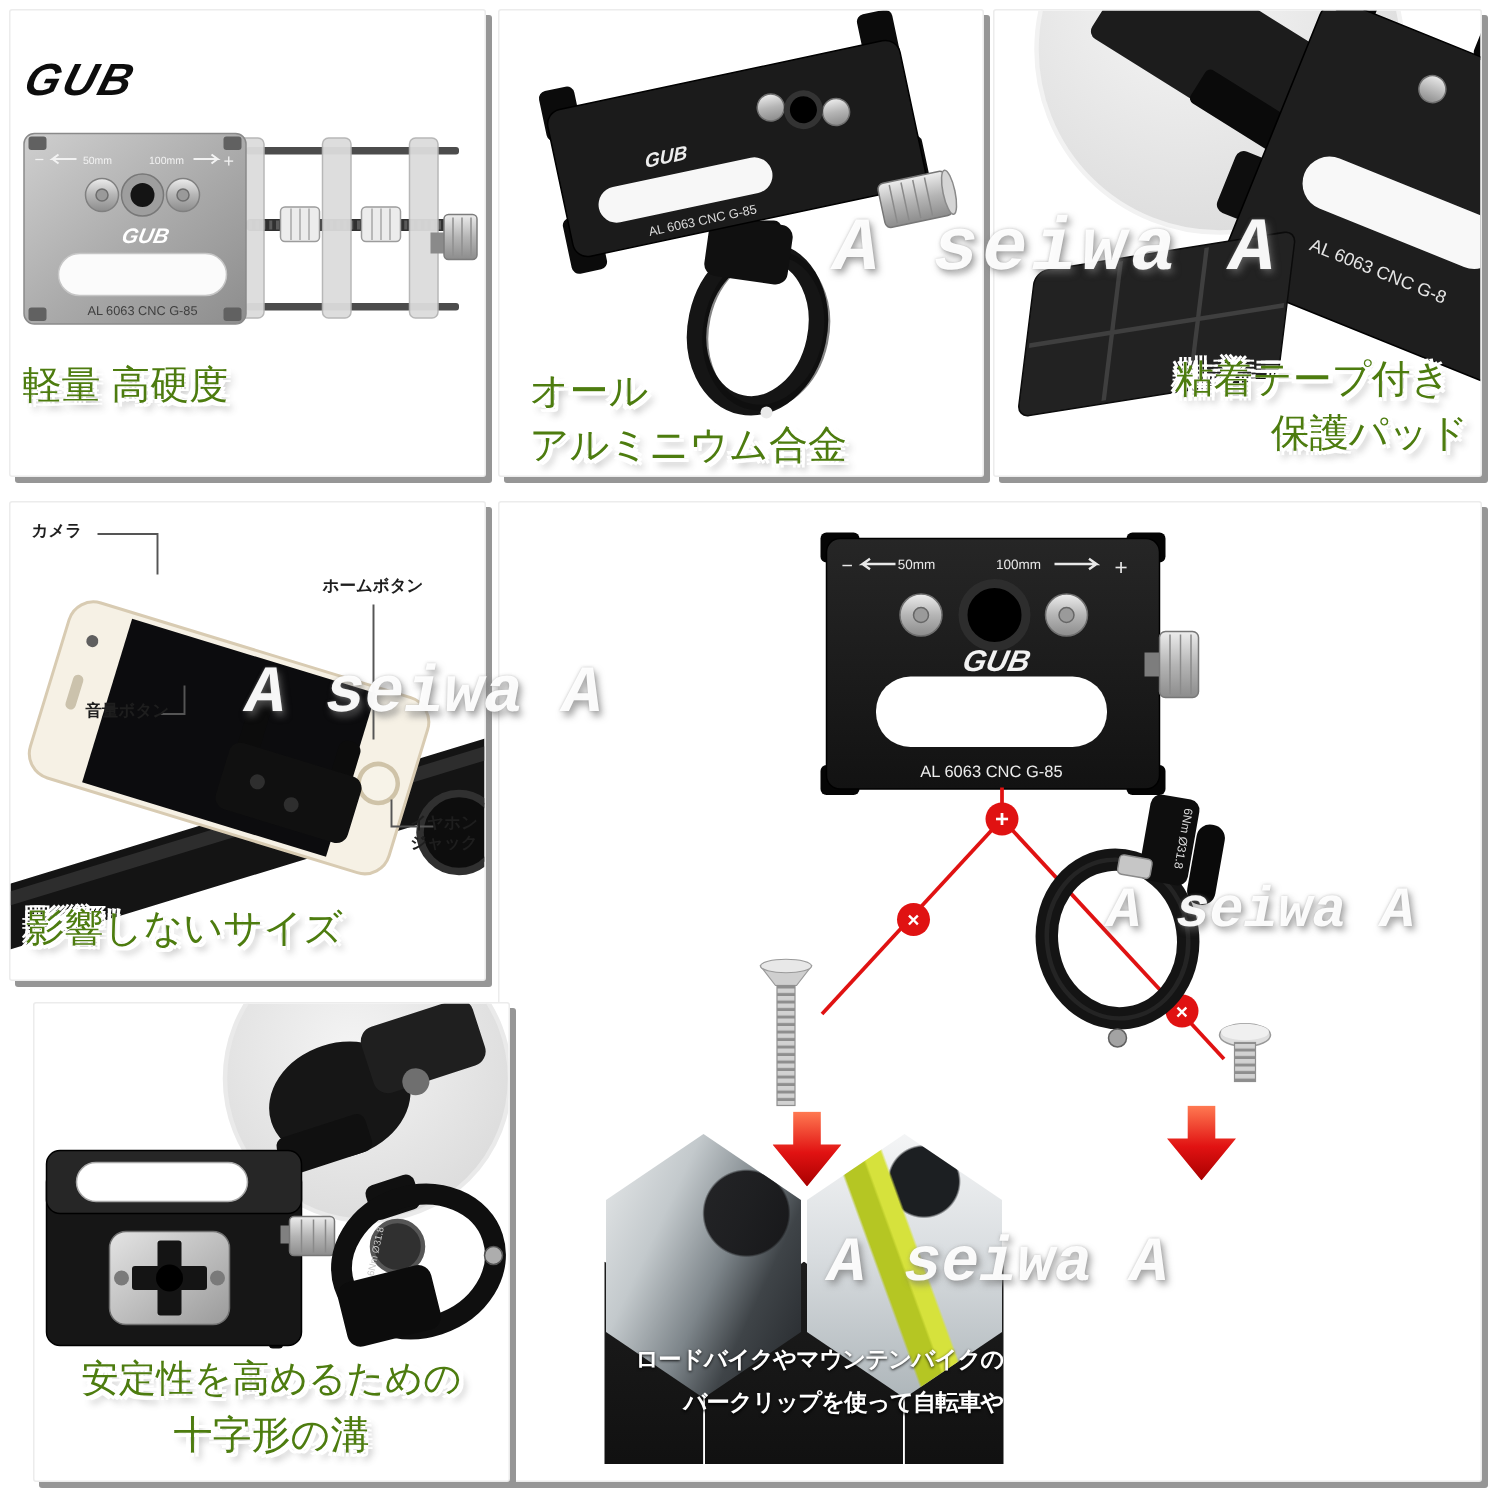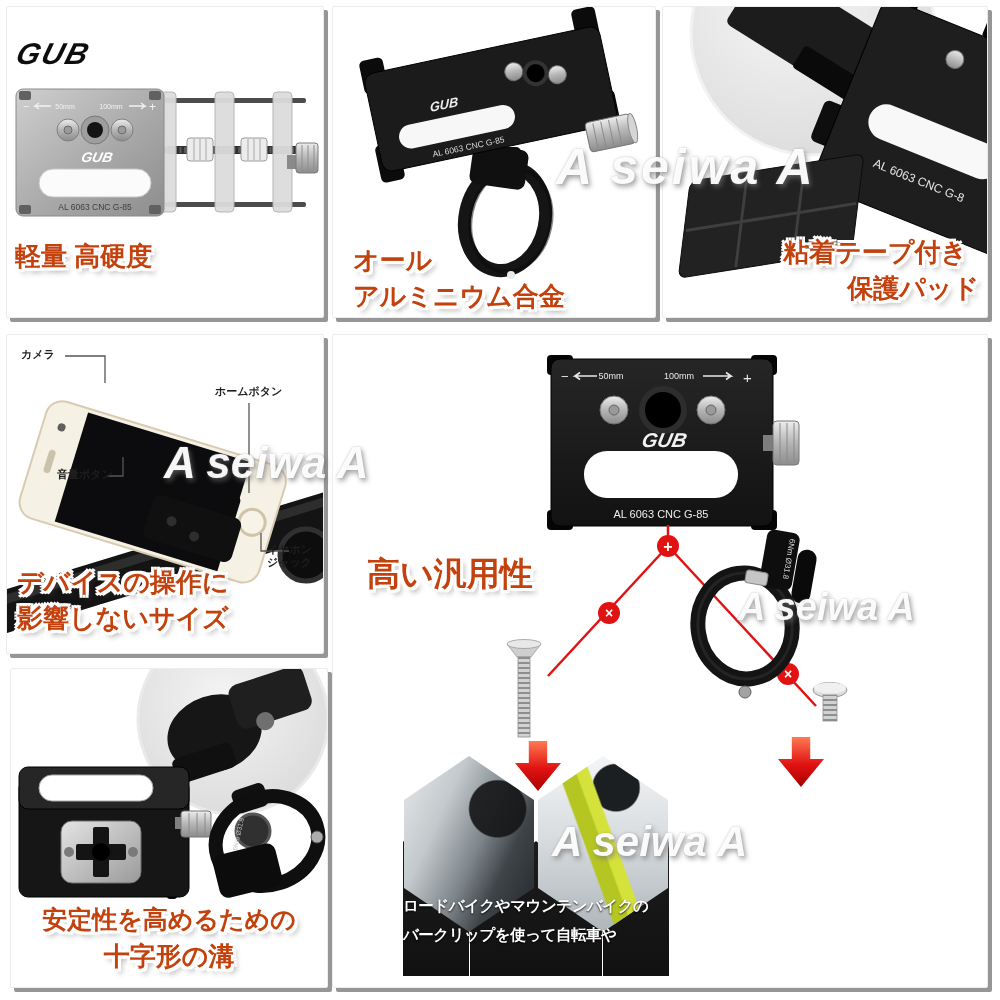--- a/index.html
+++ b/index.html
@@ -1,32 +1,32 @@
 <!DOCTYPE html>
 <html><head>
 <meta charset="utf-8">
 <style>
   html,body{margin:0;padding:0;background:#fff;font-family:"Liberation Sans",sans-serif;}
   #stage{position:relative;width:1000px;height:1000px;background:#fff;overflow:hidden;}
   .abs{position:absolute;}
   .panel{position:absolute;background:#fff;border:1px solid #ececec;box-shadow:4px 4px 0 #969696;overflow:hidden;border-radius:2px;}
-  .cap{position:absolute;color:#c2410c;font-weight:700;font-size:26px;line-height:1;white-space:nowrap;z-index:20;
+  .cap{position:absolute;color:#4d7c0f;font-weight:400;font-size:26px;line-height:1;white-space:nowrap;z-index:20;
        text-shadow:-3px -3px 0 #fff,3px -3px 0 #fff,-3px 3px 0 #fff,3px 3px 0 #fff,-3px 0 0 #fff,3px 0 0 #fff,0 -3px 0 #fff,0 3px 0 #fff,4px 5px 5px rgba(70,70,70,.45);}
   .brand-logo{position:absolute;font-size:30px;font-weight:900;font-style:italic;letter-spacing:2px;color:#0d0d0d;transform:skewX(-16deg);z-index:5;}
-  .wm{position:absolute;font-family:Liberation Sans, sans-serif;font-style:italic;font-weight:700;color:rgba(255,255,255,.95);
+  .wm{position:absolute;font-family:Liberation Mono, monospace;font-style:italic;font-weight:700;color:rgba(255,255,255,.95);
       text-shadow:2px 3px 5px rgba(110,110,110,.65),0 0 2px rgba(150,150,150,.5);z-index:60;white-space:nowrap;pointer-events:none;}
   .lbl{position:absolute;font-size:11px;font-weight:700;color:#1e1e1e;line-height:13px;z-index:8;white-space:nowrap;}
   .dn-arrow{position:absolute;width:46px;height:50px;z-index:30;
       background:linear-gradient(#ff7a52,#e11212 55%,#a80000);
       clip-path:polygon(50% 100%,0 44%,30% 44%,30% 0,70% 0,70% 44%,100% 44%);}
   .hexgroup{position:absolute;width:266px;height:220px;overflow:hidden;}
   .hex{position:absolute;clip-path:polygon(50% 0,100% 25%,100% 75%,50% 100%,0 75%,0 25%);}
   .hex-black{background:linear-gradient(#1d1d1d,#0a0a0a);z-index:1;}
   .hex-photo{z-index:2;}
-  .usage-cap{position:absolute;left:0;width:100%;text-align:left;color:#fff;font-weight:700;font-size:15.5px;letter-spacing:-.5px;z-index:6;white-space:nowrap;text-shadow:0 1px 2px rgba(0,0,0,.9);}
+  .usage-cap{position:absolute;left:0;width:100%;text-align:right;color:#fff;font-weight:700;font-size:15.5px;letter-spacing:-.5px;z-index:6;white-space:nowrap;text-shadow:0 1px 2px rgba(0,0,0,.9);}
   svg text{font-family:"Liberation Sans",sans-serif;}
 </style>
 </head>
 <body>
 
 <div id="stage">
 
   <div class="panel" style="left:6px;top:6px;width:316px;height:310px">
     <div class="brand-logo" style="left:10px;top:30px">GUB</div>
     <svg class="abs" style="left:0;top:76px" width="316" height="150" viewBox="0 0 316 150">
@@ -207,25 +207,24 @@
       <g stroke="#555" fill="none" stroke-width="1.3">
         <path d="M58,21 H98 V48"></path>
         <path d="M242,68 V158"></path>
         <path d="M100,141 H116 V122"></path>
         <path d="M282,216 H254 V198"></path>
       </g>
     </svg>
     <div class="lbl" style="left:14px;top:13px">カメラ</div>
     <div class="lbl" style="left:208px;top:50px">ホームボタン</div>
     <div class="lbl" style="left:50px;top:133px">音量ボタン</div>
-    <div class="lbl" style="left:260px;top:208px;width:58px;text-align:left">
+    <div class="lbl" style="left:260px;top:208px;width:58px;text-align:center">
       <span>イヤホン</span><br>
       <span>ジャック</span>
     </div>
-    <div class="cap" style="left:10px;top:234px">デバイスの操作に</div>
     <div class="cap" style="left:10px;top:270px">影響しないサイズ</div>
   </div>
 
   <div class="panel" style="left:332px;top:334px;width:654px;height:652px">
     <svg class="abs" style="left:210px;top:16px" width="260" height="200" viewBox="0 0 260 200">
       <defs>
         <linearGradient id="pg5" x1="0" y1="0" x2="0" y2="1">
           <stop offset="0" stop-color="#262626"></stop>
             <stop offset="1" stop-color="#121212"></stop>
         </linearGradient>
@@ -313,21 +312,20 @@
         <g transform="rotate(10)">
           <rect x="6" y="-100" width="33" height="58" rx="7" fill="#0e0e0e"></rect>
           <text transform="translate(29,-94) rotate(90)" font-size="8" fill="#d8d8d8">6Nm Ø31.8</text>
           <rect x="40" y="-86" width="19" height="54" rx="9" fill="#0a0a0a"></rect>
           <rect x="-8" y="-56" width="22" height="13" rx="3" fill="#c6c6c6" stroke="#8a8a8a"></rect>
         </g>
         <circle cx="0" cy="66" r="6" fill="#a3a3a3" stroke="#5f5f5f"></circle>
       </g>
     </svg>
 
-    <div class="cap" style="left:34px;top:222px;font-size:33px">高い汎用性</div>
 
     <div class="dn-arrow" style="left:182px;top:406px"></div>
     <div class="dn-arrow" style="left:445px;top:402px"></div>
 
     <div class="hexgroup" style="left:70px;top:421px">
       <div class="hex hex-black abs" style="left:-66px;top:85px;width:132px;height:212px"></div>
       <div class="hex hex-black abs" style="left:67px;top:85px;width:132px;height:212px"></div>
       <div class="hex hex-black abs" style="left:200px;top:85px;width:132px;height:212px"></div>
       <div class="hex hex-photo abs" style="left:1px;top:0;width:130px;height:176px;
         background:radial-gradient(circle at 72% 30%, rgba(20,20,22,.9) 0 18%, transparent 19%),
@@ -335,21 +333,21 @@
       <div class="hex hex-photo abs" style="left:135px;top:0;width:130px;height:176px;
         background:linear-gradient(70deg, transparent 40%, #b5c623 41% 49%, #d6e23c 50% 56%, transparent 57%),
         radial-gradient(circle at 60% 18%, #1c1f22 0 14%, transparent 15%),
         linear-gradient(180deg,#f4f5f6 0%,#d9dde0 45%,#aeb6ba 100%);"></div>
       <div class="usage-cap" style="top:140px">ロードバイクやマウンテンバイクの</div>
       <div class="usage-cap" style="top:169px">バークリップを使って自転車や</div>
     </div>
 
   </div>
 
-  <div class="panel" style="left:10px;top:668px;width:316px;height:318px">
+  <div class="panel" style="left:22px;top:668px;width:316px;height:318px">
     <svg class="abs" style="left:0;top:0" width="316" height="318" viewBox="0 0 316 318">
       <defs>
         <radialGradient id="rg6" cx=".45" cy=".4" r=".8">
           <stop offset="0" stop-color="#f4f4f4"></stop>
             <stop offset="1" stop-color="#d5d5d5"></stop>
         </radialGradient>
         <linearGradient id="sg6" x1="0" y1="0" x2="0" y2="1">
           <stop offset="0" stop-color="#ededed"></stop>
             <stop offset=".5" stop-color="#b5b5b5"></stop>
             <stop offset="1" stop-color="#8c8c8c"></stop>

